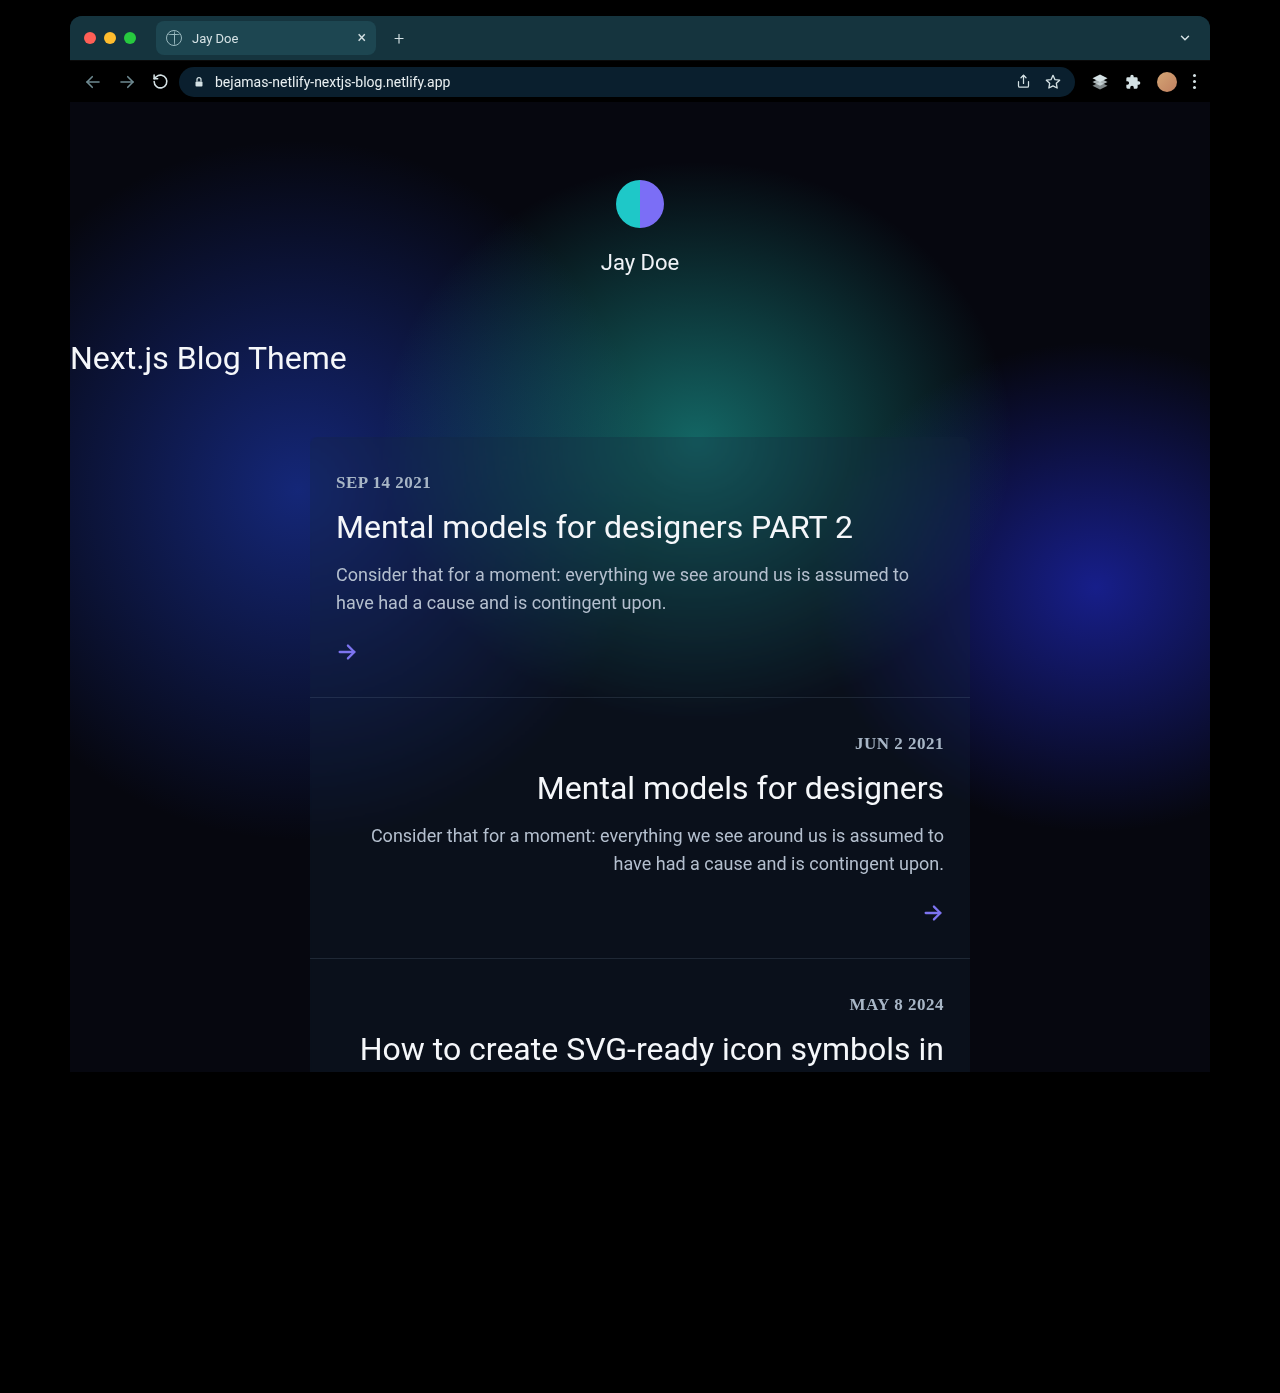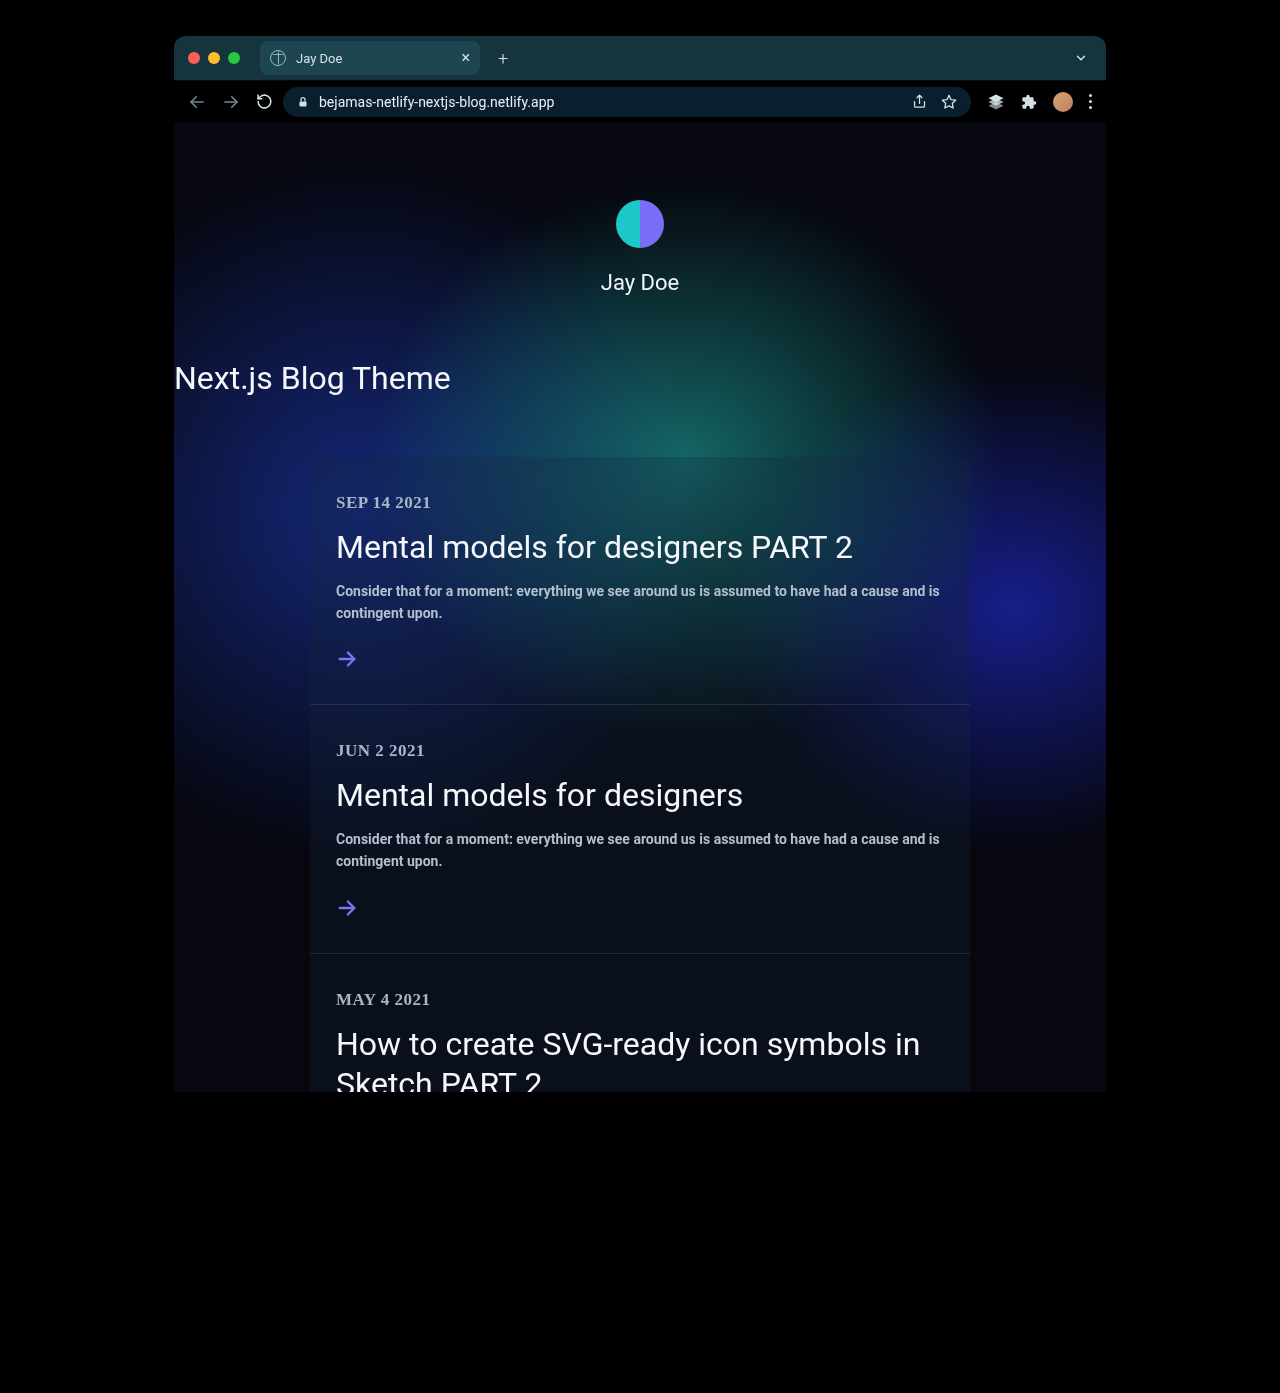--- a/index.html
+++ b/index.html
@@ -11,22 +11,22 @@
       background: #000;
       font-family: -apple-system, BlinkMacSystemFont, "Segoe UI", Roboto, Helvetica, Arial, sans-serif;
       width: 1280px;
       height: 1393px;
       overflow: hidden;
       display: flex;
       justify-content: center;
       align-items: flex-start;
     }
     .browser-window {
-      margin-top: 36px;
-      width: 932px;
+      margin-top: 16px;
+      width: 1140px;
       background: #0a1f2e;
       border-radius: 12px 12px 0 0;
       overflow: hidden;
       box-shadow: 0 20px 60px rgba(0,0,0,0.5);
     }
     
     .tab-bar {
       background: #15343e;
       height: 44px;
       display: flex;
@@ -229,41 +229,41 @@
       background: rgba(20, 40, 60, 0.28);
       border-radius: 8px;
       overflow: hidden;
     }
     .post {
       padding: 36px 26px 30px;
       backdrop-filter: blur(1px);
     }
     .post + .post {
       border-top: 1px solid rgba(130, 150, 170, 0.18);
+      text-align: right;
     }
     .post-date {
       color: #a8b6c6;
       font-size: 17px;
       font-weight: 600;
       letter-spacing: 0.5px;
       font-family: Liberation Serif, serif;
     }
     .post-title {
       color: #f5f7fa;
       font-size: 32px;
       font-weight: 400;
       margin-top: 14px;
       line-height: 1.25;
     }
     .post-excerpt {
       color: #b4bfce;
-      font-size: 14px;
+      font-size: 18px;
       line-height: 1.55;
       margin-top: 14px;
-      font-weight: bold;
     }
     .post-arrow {
       color: #7d74f0;
       margin-top: 24px;
       display: inline-flex;
     }
     .icon-svg {
       display: inline-flex;
       align-items: center;
       justify-content: center;
@@ -385,20 +385,20 @@
         <p class="post-excerpt">Consider that for a moment: everything we see around us is assumed to have had a cause and is contingent upon.</p>
         <span class="post-arrow icon-svg">
           <svg width="22" height="22" viewBox="0 0 24 24" fill="none" stroke="currentColor" stroke-width="2.5" stroke-linecap="round" stroke-linejoin="round">
               <line x1="4" y1="12" x2="20" y2="12"></line>
               <polyline points="13 5 20 12 13 19"></polyline>
             </svg>
         </span>
       </article>
 
       <article class="post">
-        <div class="post-date">MAY 4 2021</div>
+        <div class="post-date">MAY 8 2024</div>
         <h2 class="post-title">How to create SVG-ready icon symbols in Sketch PART 2</h2>
 
       </article>
     </div>
   </div>
 
 </div>
 
 </body></html>

